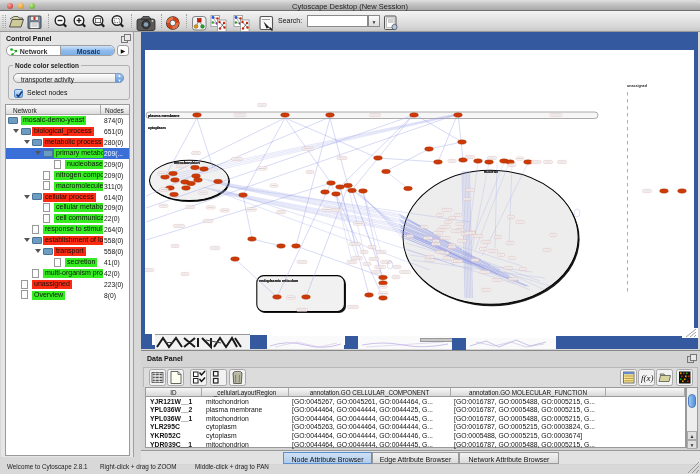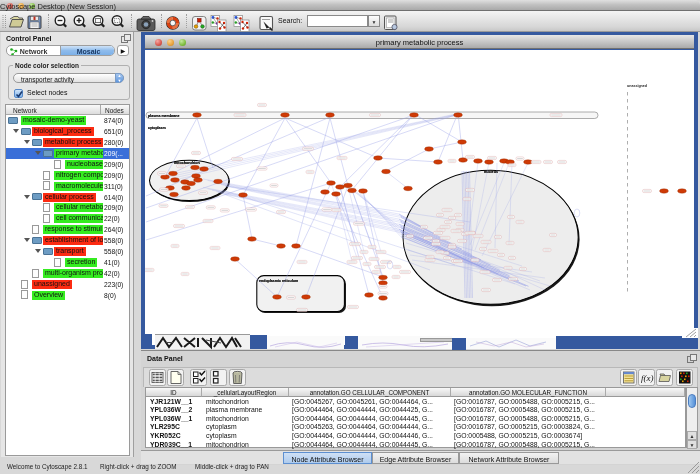--- a/index.html
+++ b/index.html
@@ -4,21 +4,21 @@
 <style>
 * { margin:0; padding:0; box-sizing:border-box; }
 html,body { width:700px; height:474px; overflow:hidden; }
 body { font-family:"Liberation Sans", sans-serif; background:#d8d8d8; position:relative; }
 .abs { position:absolute; }
 
 
 #titlebar { left:0; top:0; width:700px; height:11px;
   background:linear-gradient(#e0e0e0,#c2c2c2 45%,#a9a9a9);
   border-bottom:1px solid #6f6f6f; border-radius:5px 5px 0 0; }
-#titlebar .t { width:100%; font-size:7.5px; color:#222; top:1.5px; position:absolute; }
+#titlebar .t { width:100%; text-align:center; font-size:7.5px; color:#222; top:1.5px; position:absolute; }
 .light { width:6px; height:6px; border-radius:50%; position:absolute; top:2.5px; }
 
 
 #toolbar { left:0; top:11px; width:700px; height:21px;
   background:linear-gradient(#f4f4f4,#d6d6d6 80%,#c8c8c8);
   border-bottom:1px solid #9a9a9a; }
 .sep { position:absolute; top:3px; height:14px; border-left:1px dotted #9f9f9f; }
 
 
 #cpanel { left:1px; top:32px; width:133px; height:425px; background:#e6e6e6; border-right:1px solid #9f9f9f;}
@@ -322,26 +322,20 @@
       </div>
     <div class="trow" style="top:184.9px;">
         <i class="file" style="left:15px;"></i>
         <span class="lab gsel" style="left:26px;max-width:71px;">Overview</span>
         <span class="cnt" style="">8(0)</span>
       </div>
   </div>
 </div>
 
 <div class="abs" id="netwin">
-  <div id="nettitle">
-    <div class="light" style="left:10px;top:3.5px;width:7px;height:7px; background:radial-gradient(circle at 35% 30%,#f6a9a4,#d8574d 60%,#b03c33);"></div>
-    <div class="light" style="left:22px;top:3.5px;width:7px;height:7px; background:radial-gradient(circle at 35% 30%,#fbd28c,#e8a33d 60%,#c07f1f);"></div>
-    <div class="light" style="left:34px;top:3.5px;width:7px;height:7px; background:radial-gradient(circle at 35% 30%,#c4e8a0,#7fbf3f 60%,#5e9427);"></div>
-    <div class="t">primary metabolic process</div>
-  </div>
   <div id="canvas">
       <svg style="left:0;top:0;" width="549" height="295" viewBox="145 50 549 295">
         <ellipse cx="491.8" cy="238.9" rx="87.8" ry="67.3" fill="#1a1a1a"></ellipse>
         <ellipse cx="490.6" cy="237.3" rx="87.6" ry="67" fill="#ededed" stroke="#000" stroke-width="1.05"></ellipse>
         <text x="484" y="172.5" font-size="3.7" font-weight="bold" fill="#222">nucleus</text>
         <rect x="258" y="277" width="88" height="36" rx="7" fill="#1a1a1a"></rect>
         <rect x="256.8" y="275.6" width="87.6" height="35.8" rx="7" fill="#f1f1f1" stroke="#000" stroke-width="1.05"></rect>
         <text x="259" y="281.5" font-size="3.6" font-weight="bold" fill="#222">endoplasmic reticulum</text>
         <ellipse cx="190.1" cy="181.6" rx="39.8" ry="20.4" fill="#1a1a1a"></ellipse>
         <ellipse cx="189.2" cy="180.4" rx="39.7" ry="20.2" fill="#f1f1f1" stroke="#000" stroke-width="1.05"></ellipse>

